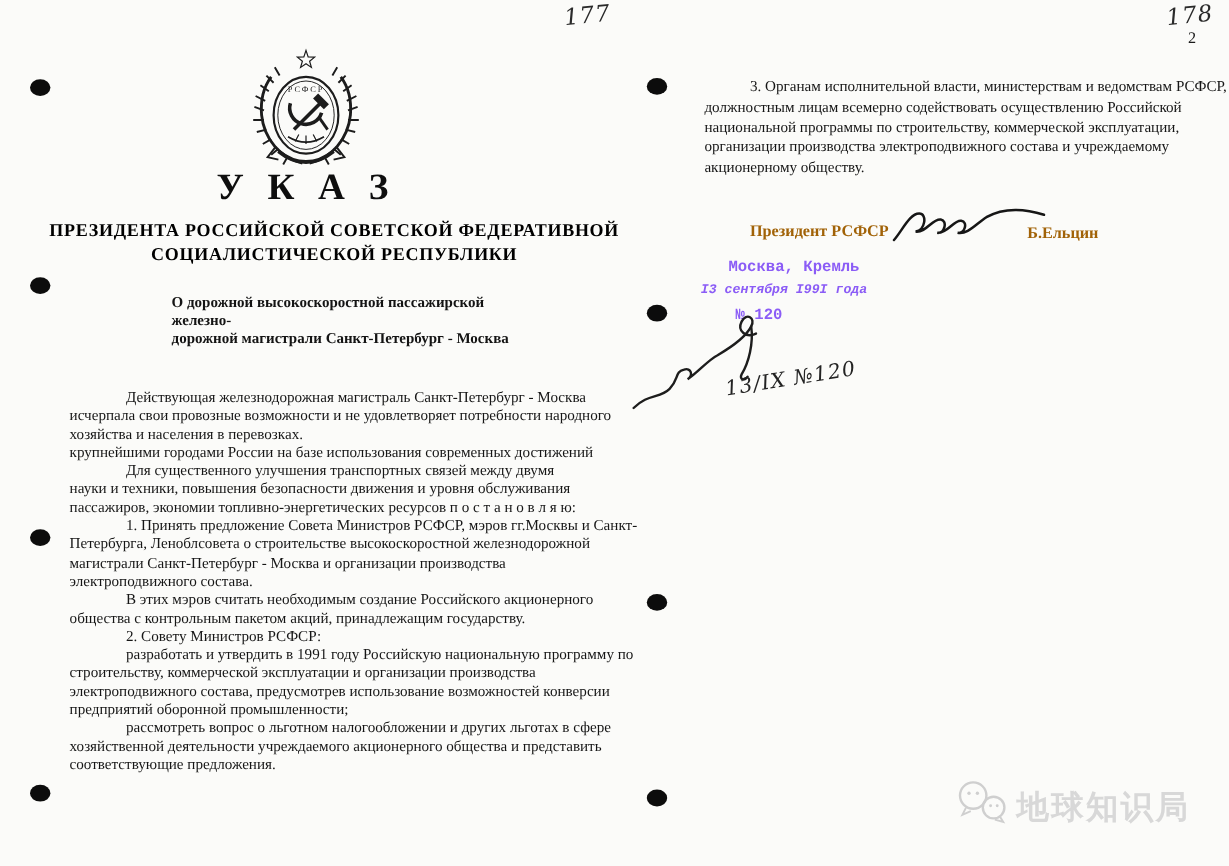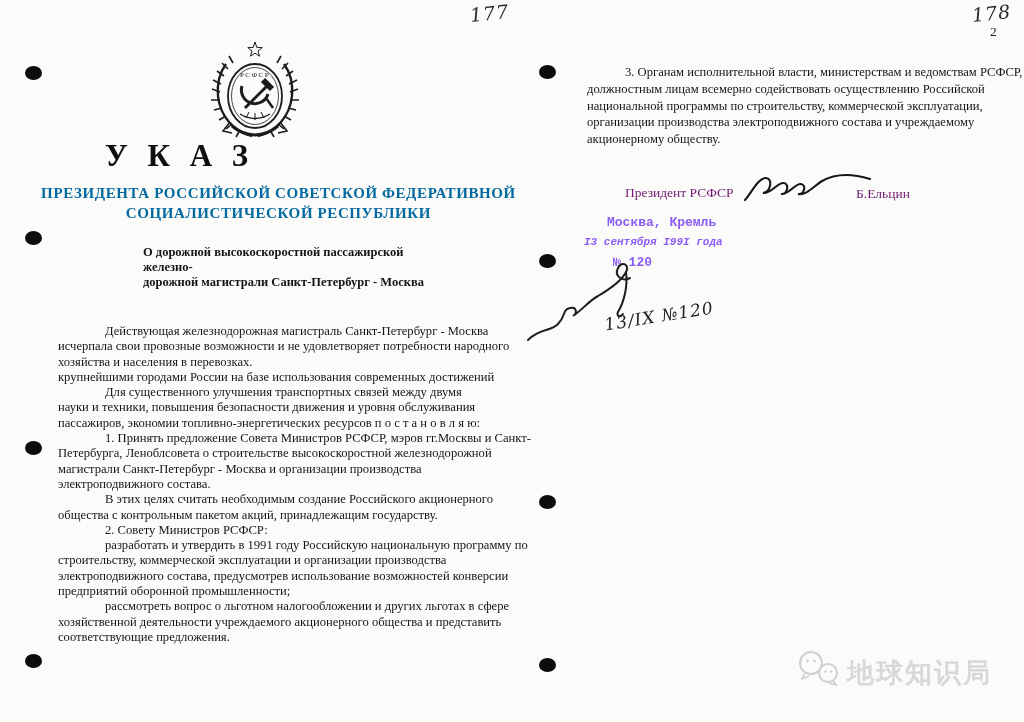--- a/index.html
+++ b/index.html
@@ -3,33 +3,33 @@
 <meta charset="utf-8">
 <style>
   html,body{margin:0;padding:0;}
   body{width:1024px;height:722px;overflow:hidden;background:#ffffff;}
   .scan{position:absolute;left:0;top:0;width:1024px;height:722px;background:#fbfbf9;
         font-family:"Liberation Serif", serif;color:#1a1a1a;}
   .abs{position:absolute;}
   .dot{position:absolute;width:17px;height:14px;background:#0c0c0c;border-radius:50%;}
   .hw{font-family:"DejaVu Serif", serif;font-style:italic;color:#2a2a2a;}
   .mono{font-family:"Liberation Mono", monospace;font-weight:bold;color:#8b5cf6;}
-  .doc-type{left:105px;top:138px;width:300px;text-align:left;font-weight:bold;
+  .doc-type{left:105px;top:138px;width:300px;text-align:center;font-weight:bold;
             font-size:31px;letter-spacing:6px;color:#0e0e0e;}
   .issuer{left:30px;top:183px;width:497px;text-align:center;font-weight:bold;
-          font-size:15px;line-height:20px;letter-spacing:0.6px;color:#0369a1;}
+          font-size:15px;line-height:20px;letter-spacing:0.6px;color:#000000;}
   .subject{left:143px;top:245px;width:290px;font-weight:bold;font-size:12.5px;
            line-height:15px;color:#141414;}
   .body-block{font-size:12.6px;line-height:15.3px;color:#161616;}
   .body-left{left:58px;top:324px;width:462px;}
   .body-right{left:587px;top:64px;width:405px;line-height:16.8px;}
   .bl{white-space:nowrap;}
   .body-left .ind{padding-left:47px;}
   .body-right .ind{padding-left:38px;}
-  .sig{font-weight:normal;font-size:13.5px;color:#701a75;}
+  .sig{font-weight:bold;font-size:13.5px;color:#a16207;}
   .pgnum-hw{font-size:19px;letter-spacing:1px;}
   .watermark{left:795px;top:649px;width:225px;height:42px;color:#d8d8d8;}
   .watermark-text{position:absolute;left:52px;top:6px;font-size:27px;font-weight:bold;
                   letter-spacing:2px;color:#d8d8d8;font-family:"DejaVu Sans", sans-serif;}
   .note-hw{font-size:17px;letter-spacing:1px;transform:rotate(-9deg);color:#232323;}
   svg{display:block;}
 </style>
 </head>
 <body>
 
@@ -94,21 +94,21 @@
     <div class="bl">исчерпала свои провозные возможности и не удовлетворяет потребности народного</div>
     <div class="bl">хозяйства и населения в перевозках.</div>
     <div class="bl">крупнейшими городами России на базе использования современных достижений</div>
     <div class="bl ind">Для существенного улучшения транспортных связей между двумя</div>
     <div class="bl">науки и техники, повышения безопасности движения и уровня обслуживания</div>
     <div class="bl">пассажиров, экономии топливно-энергетических ресурсов  п о с т а н о в л я ю:</div>
     <div class="bl ind">1. Принять предложение Совета Министров РСФСР, мэров гг.Москвы и Санкт-</div>
     <div class="bl">Петербурга, Леноблсовета о строительстве высокоскоростной железнодорожной</div>
     <div class="bl">магистрали Санкт-Петербург - Москва и организации производства</div>
     <div class="bl">электроподвижного состава.</div>
-    <div class="bl ind">В этих целях считать необходимым создание Российского акционерного</div>
+    <div class="bl ind">В этих мэров считать необходимым создание Российского акционерного</div>
     <div class="bl">общества с контрольным пакетом акций, принадлежащим государству.</div>
     <div class="bl ind">2. Совету Министров РСФСР:</div>
     <div class="bl ind">разработать и утвердить в 1991 году Российскую национальную программу по</div>
     <div class="bl">строительству, коммерческой эксплуатации и организации производства</div>
     <div class="bl">электроподвижного состава, предусмотрев использование возможностей конверсии</div>
     <div class="bl">предприятий оборонной промышленности;</div>
     <div class="bl ind">рассмотреть вопрос о льготном налогообложении и других льготах в сфере</div>
     <div class="bl">хозяйственной деятельности учреждаемого акционерного общества и представить</div>
     <div class="bl">соответствующие предложения.</div>
   </div>

